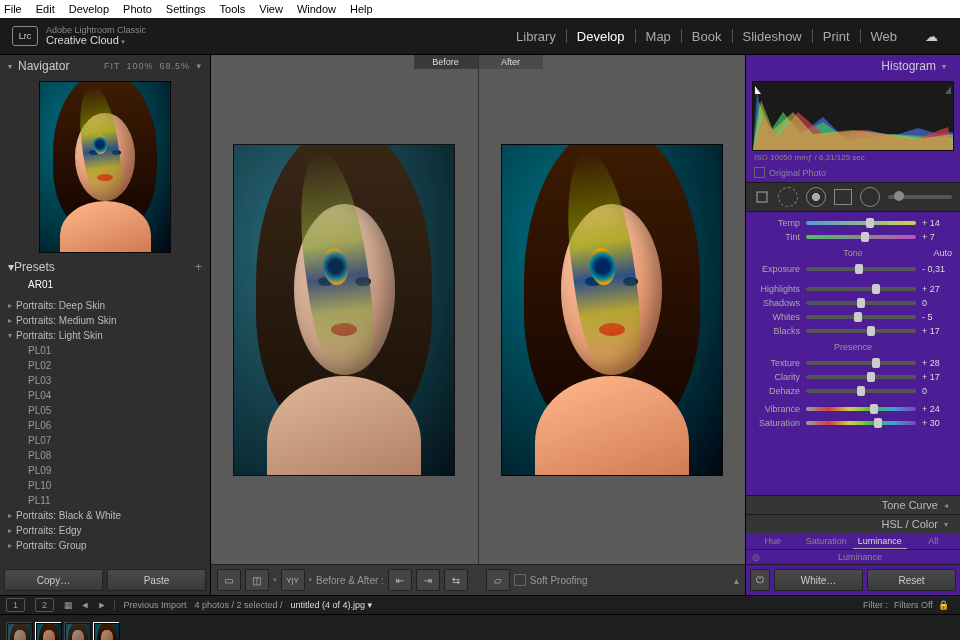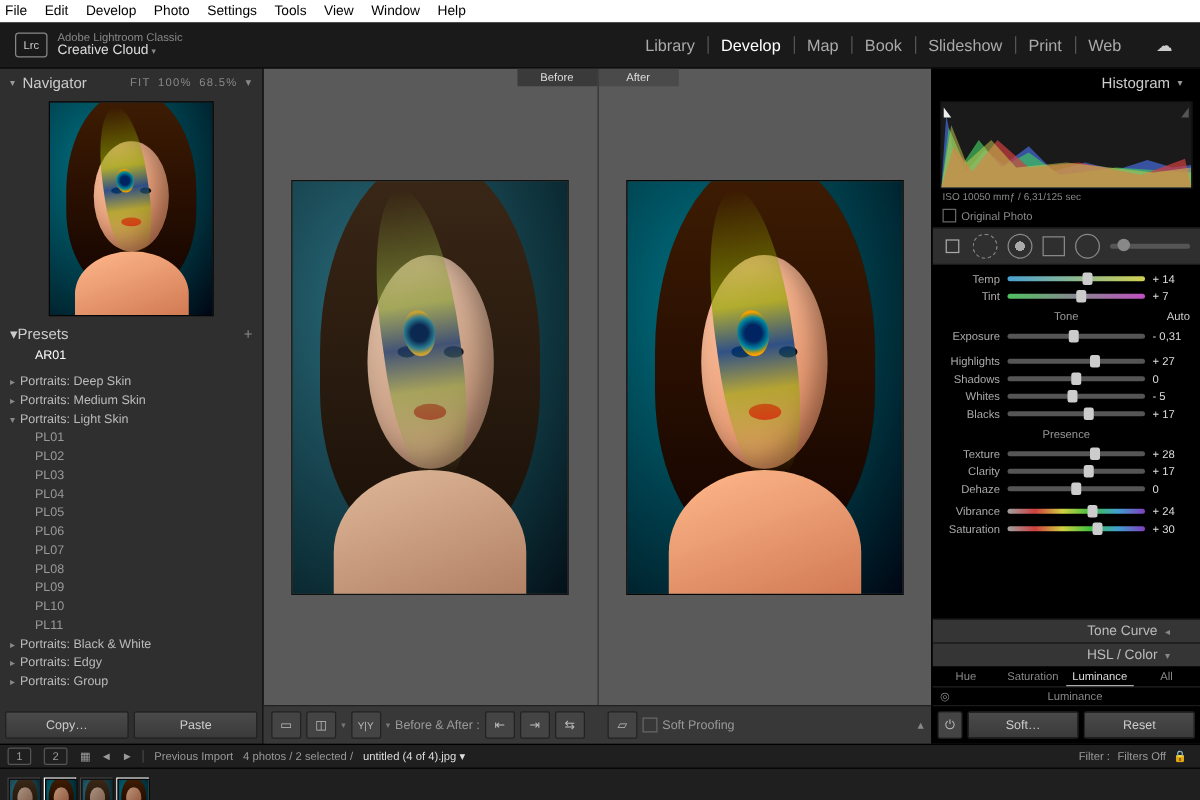--- a/index.html
+++ b/index.html
@@ -9,21 +9,21 @@
   .lrc{width:24px;height:18px;border:1px solid #888;border-radius:3px;color:#ccc;font-size:9px;display:flex;align-items:center;justify-content:center;margin-right:8px}
   .titletxt{font-size:9px;color:#888;line-height:10px}
   .titletxt b{font-size:11px;font-weight:normal;color:#ddd}
   .modules{margin-left:auto;display:flex;align-items:center;gap:0;font-size:13px;color:#aaa}
   .modules span{padding:0 10px;cursor:default}
   .modules span.active{color:#fff}
   .modules .sep{width:1px;height:14px;background:#555;padding:0}
   .cloud{margin-left:8px;color:#ccc}
   .main{height:540px;display:flex;background:#2e2e2e}
   .leftpanel{width:210px;background:#2f2f2f;border-right:1px solid #000;display:flex;flex-direction:column}
-  .rightpanel{width:214px;background:#000000;border-left:1px solid #000;display:flex;flex-direction:column;overflow:hidden}
+  .rightpanel{width:214px;background:#4c1d95;border-left:1px solid #000;display:flex;flex-direction:column;overflow:hidden}
   .center{flex:1;display:flex;flex-direction:column;background:#5a5a5a}
   .panelhead{display:flex;align-items:center;height:22px;padding:0 8px;color:#ccc;font-size:12px}
   .panelhead .tri{margin-right:6px;font-size:8px;color:#999}
   .panelhead.right{justify-content:flex-end}
   .panelhead .spacer{flex:1}
   .fitctrl{font-size:9px;color:#888;letter-spacing:1px}
   .fitctrl span{margin:0 3px}
   .navthumb{height:180px;display:flex;align-items:center;justify-content:center}
   .portrait{background:radial-gradient(ellipse at 30% 30%,#2a6b7a 0%,#0d2f38 70%,#041018 100%);position:relative;overflow:hidden;border:1px solid #111}
   .portrait.after{filter:saturate(1.5) contrast(1.1) hue-rotate(-4deg)}
@@ -62,21 +62,21 @@
   .toolstrip .tcirc{width:18px;height:18px;border:1px solid #888;border-radius:50%}
   .toolstrip .trect{width:16px;height:14px;border:1px solid #888}
   .sliders{flex:1;overflow:hidden;padding:4px 8px 0 8px;font-size:9px;color:#bbb}
   .srow{display:flex;align-items:center;height:14px}
   .srow .lab{width:46px;text-align:right;color:#aaa}
   .srow .val{width:30px;text-align:left;color:#ddd}
   .srow .track{flex:1;height:4px;margin:0 6px;position:relative;border-radius:2px}
   .srow .thumb{position:absolute;top:-3px;width:8px;height:10px;background:#ccc;border-radius:2px;transform:translateX(-50%)}
   .shead{text-align:center;color:#999;font-size:9px;margin:4px 0 2px 0;position:relative;height:12px}
   .shead .auto{position:absolute;right:0;color:#ccc}
-  .subpanel{height:18px;background:#353535;border-top:1px solid #1a1a1a;display:flex;align-items:center;justify-content:flex-end;padding:0 24px;font-size:11px;color:#bbb}
+  .subpanel{height:18px;background:#353535;border-top:1px solid #1a1a1a;display:flex;align-items:center;justify-content:flex-end;padding:0 12px;font-size:11px;color:#bbb}
   .subpanel .tri{margin-left:6px;font-size:8px;color:#888}
   .hsltabs{display:flex;height:16px;font-size:9px;color:#888;border-bottom:1px solid #222}
   .hsltabs span{flex:1;text-align:center;line-height:16px}
   .hsltabs span.on{color:#ddd;border-bottom:1px solid #aaa}
   .lum{text-align:center;font-size:9px;color:#888;padding:2px 0}
   .filmstrip{height:46px;background:#1f1f1f;display:flex;align-items:center;padding:0 6px;gap:0;border-top:1px solid #000}
   .fsinfo{height:18px;background:#1f1f1f;display:flex;align-items:center;font-size:9px;color:#999;padding:0 6px;gap:8px;border-top:1px solid #000;position:relative}
   .pgbtn{height:12px;padding:0 6px;border:1px solid #555;border-radius:2px;display:flex;align-items:center;font-size:9px;margin-right:2px}
   .thumbsrow{display:flex;gap:3px;height:32px}
   .thumbsrow .th{width:24px;height:32px;border:1px solid #444}
@@ -371,21 +371,21 @@
     <div class="hsltabs">
       <span>Hue</span>
       <span>Saturation</span>
       <span class="on">Luminance</span>
       <span>All</span>
     </div>
     <div class="lum"><span style="float:left;margin-left:6px">◎</span><span>Luminance</span></div>
 
     <div class="btnsrow" style="border-top:1px solid #1a1a1a">
       <div class="tbtn" style="width:18px">⏻</div>
-      <div class="pbtn">Soft…</div>
+      <div class="pbtn">White…</div>
       <div class="pbtn">Reset</div>
     </div>
   </div>
 </div>
 
 <div class="fsinfo">
   <div class="pgbtn">1</div>
   <div class="pgbtn">2</div>
   <span>▦</span>
   <span>◄</span>

